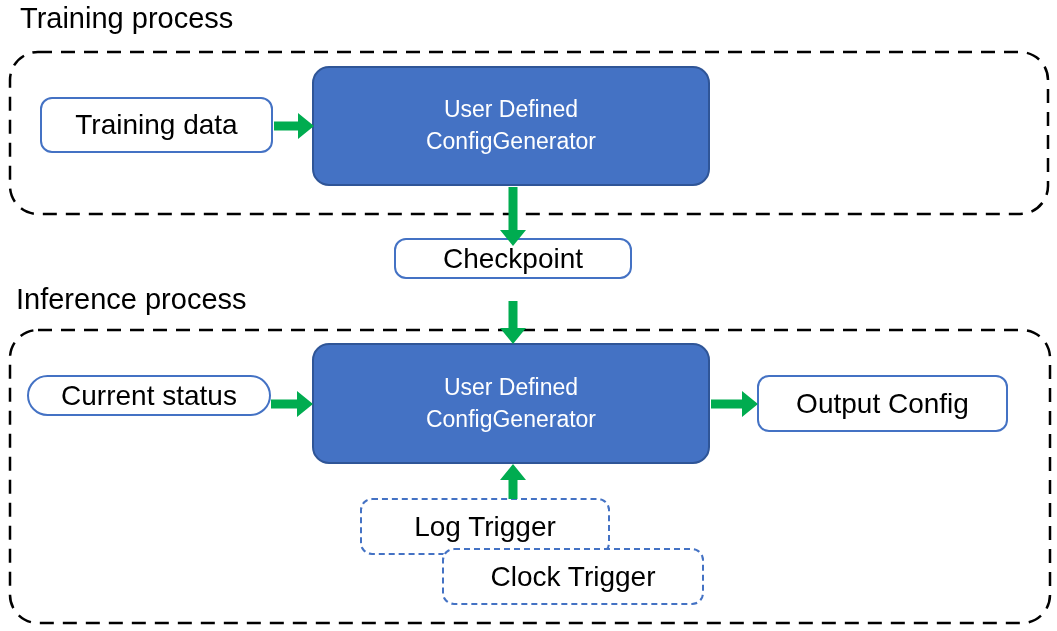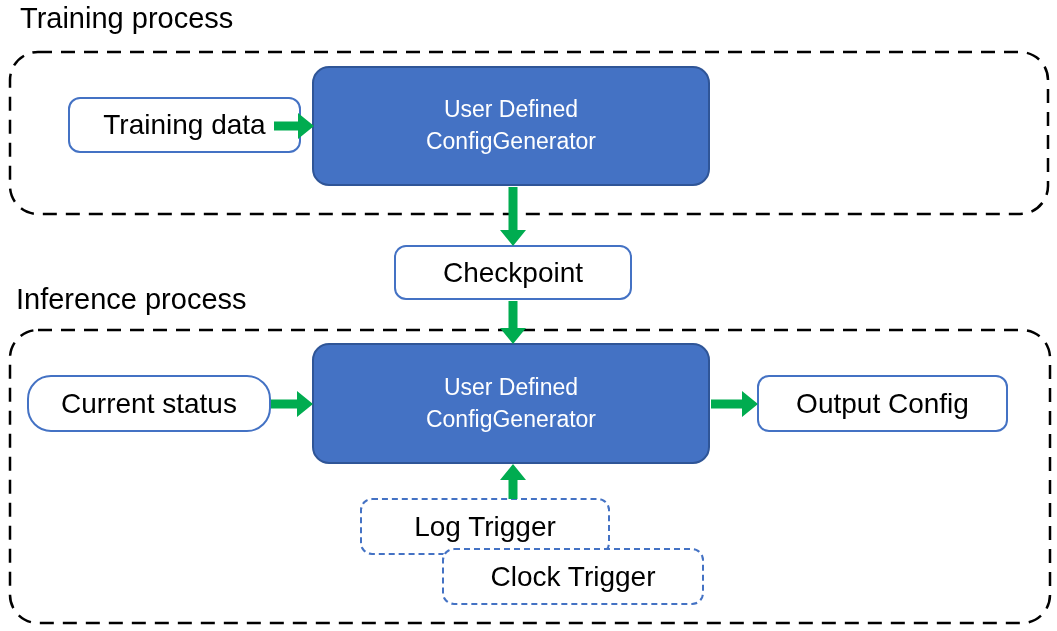--- a/index.html
+++ b/index.html
@@ -64,34 +64,34 @@
 <div class="canvas">
 
   <svg class="bg" width="1057" height="631" aria-hidden="true">
     <rect class="dash-rect" x="10" y="52" width="1038" height="162" rx="28"></rect>
     <rect class="dash-rect" x="10" y="330" width="1040" height="293" rx="28"></rect>
   </svg>
 
   <div class="title" style="left:16px;top:283px;">Inference process</div>
   <div class="title" style="left:20px;top:2px;">Training process</div>
 
-  <div class="wbox" style="left:40px;top:97px;width:233px;height:56px;margin-left:28px;">
+  <div class="wbox" style="left:40px;top:97px;width:233px;height:56px;">
     <span>Training data</span>
   </div>
 
   <div class="bbox" style="left:312px;top:66px;width:398px;height:120px;">
     <span class="pre">User Defined
 ConfigGenerator</span>
   </div>
 
-  <div class="wbox" style="left:394px;top:245px;width:238px;height:55px;">
+  <div class="wbox" style="left:394px;top:238px;width:238px;height:41px;">
     <span>Checkpoint</span>
   </div>
 
-  <div class="wbox" style="left:27px;top:375px;width:244px;height:57px;border-radius:24px;">
+  <div class="wbox" style="left:27px;top:375px;width:244px;height:41px;border-radius:24px;">
     <span>Current status</span>
   </div>
 
   <div class="bbox" style="left:312px;top:343px;width:398px;height:121px;">
     <span class="pre">User Defined
 ConfigGenerator</span>
   </div>
 
   <div class="wbox" style="left:757px;top:375px;width:251px;height:57px;">
     <span>Output Config</span>

